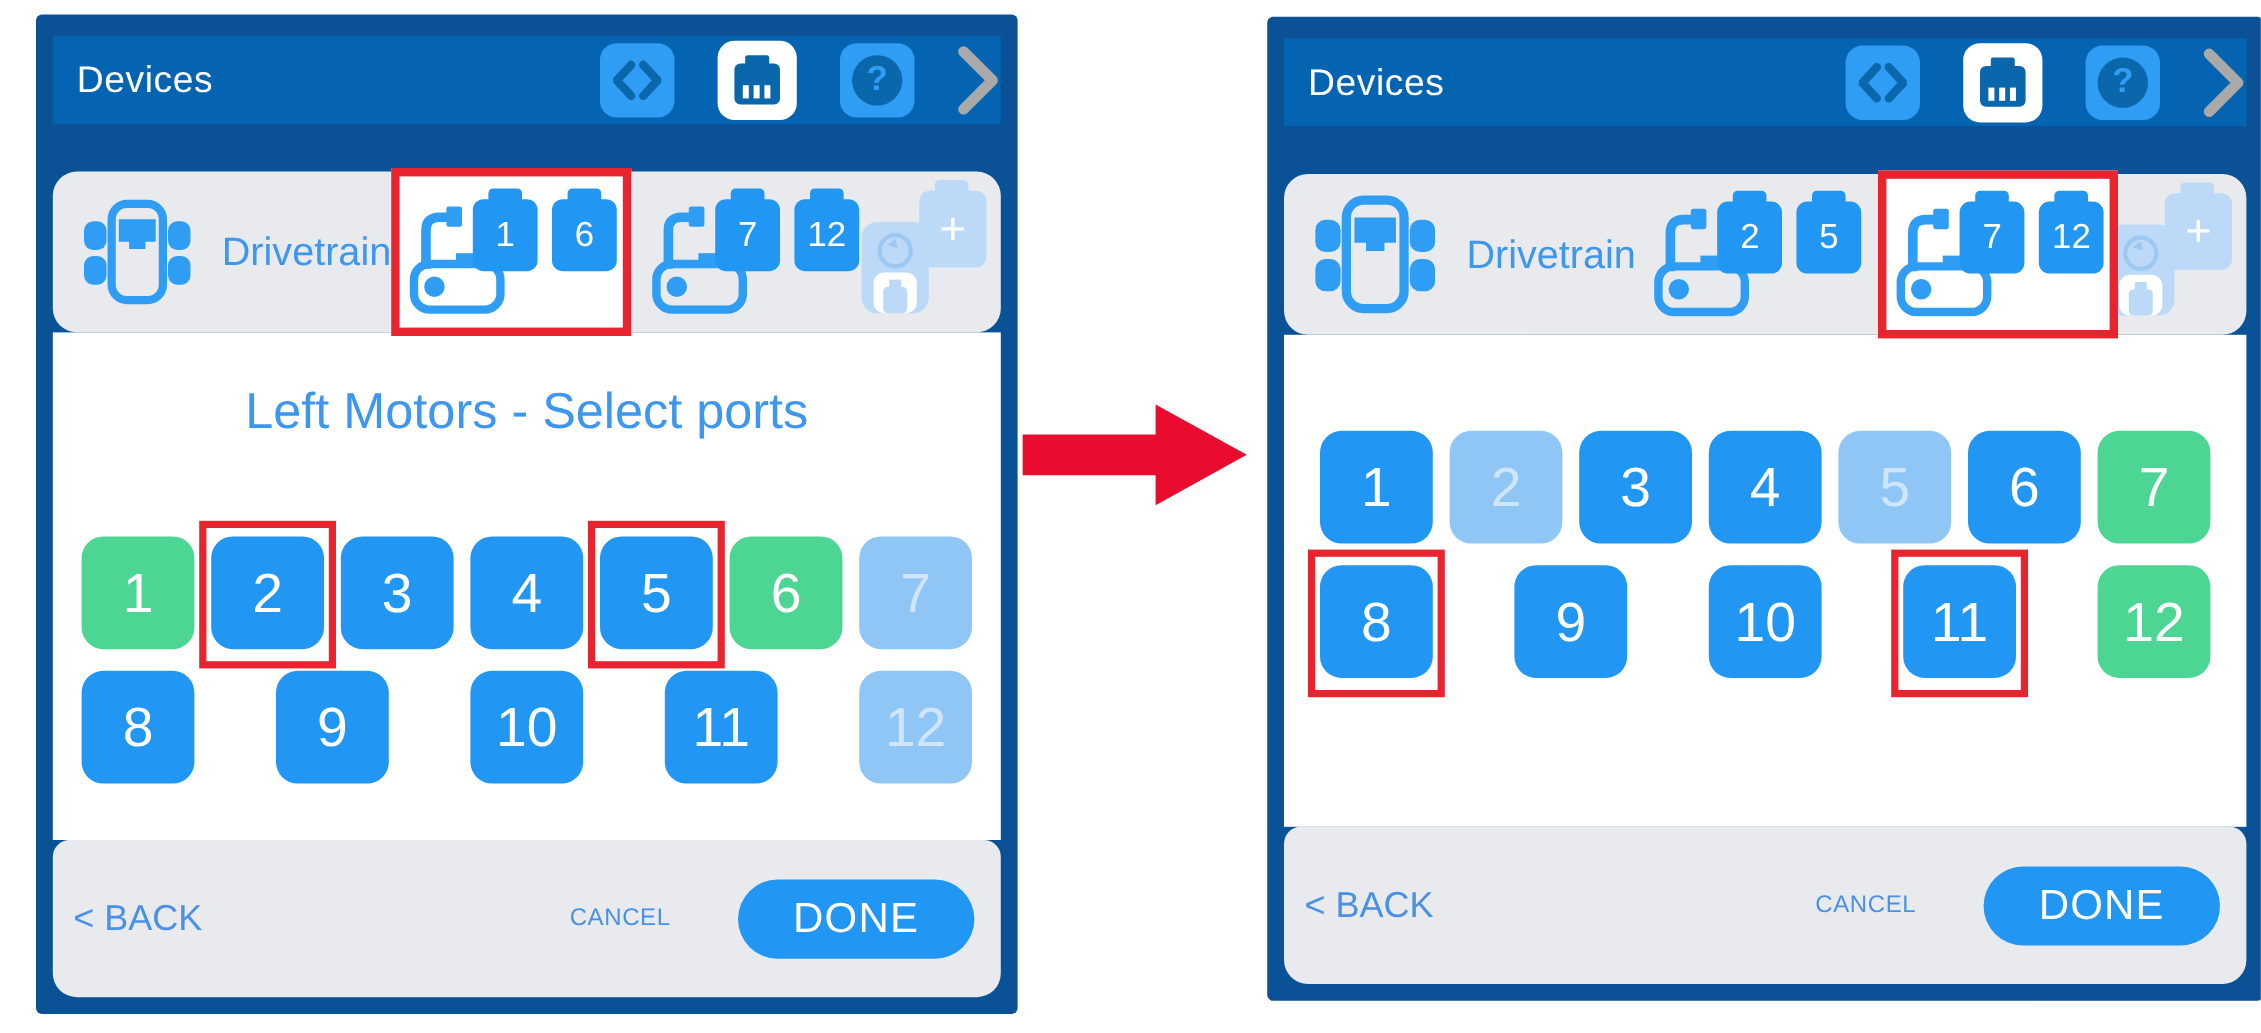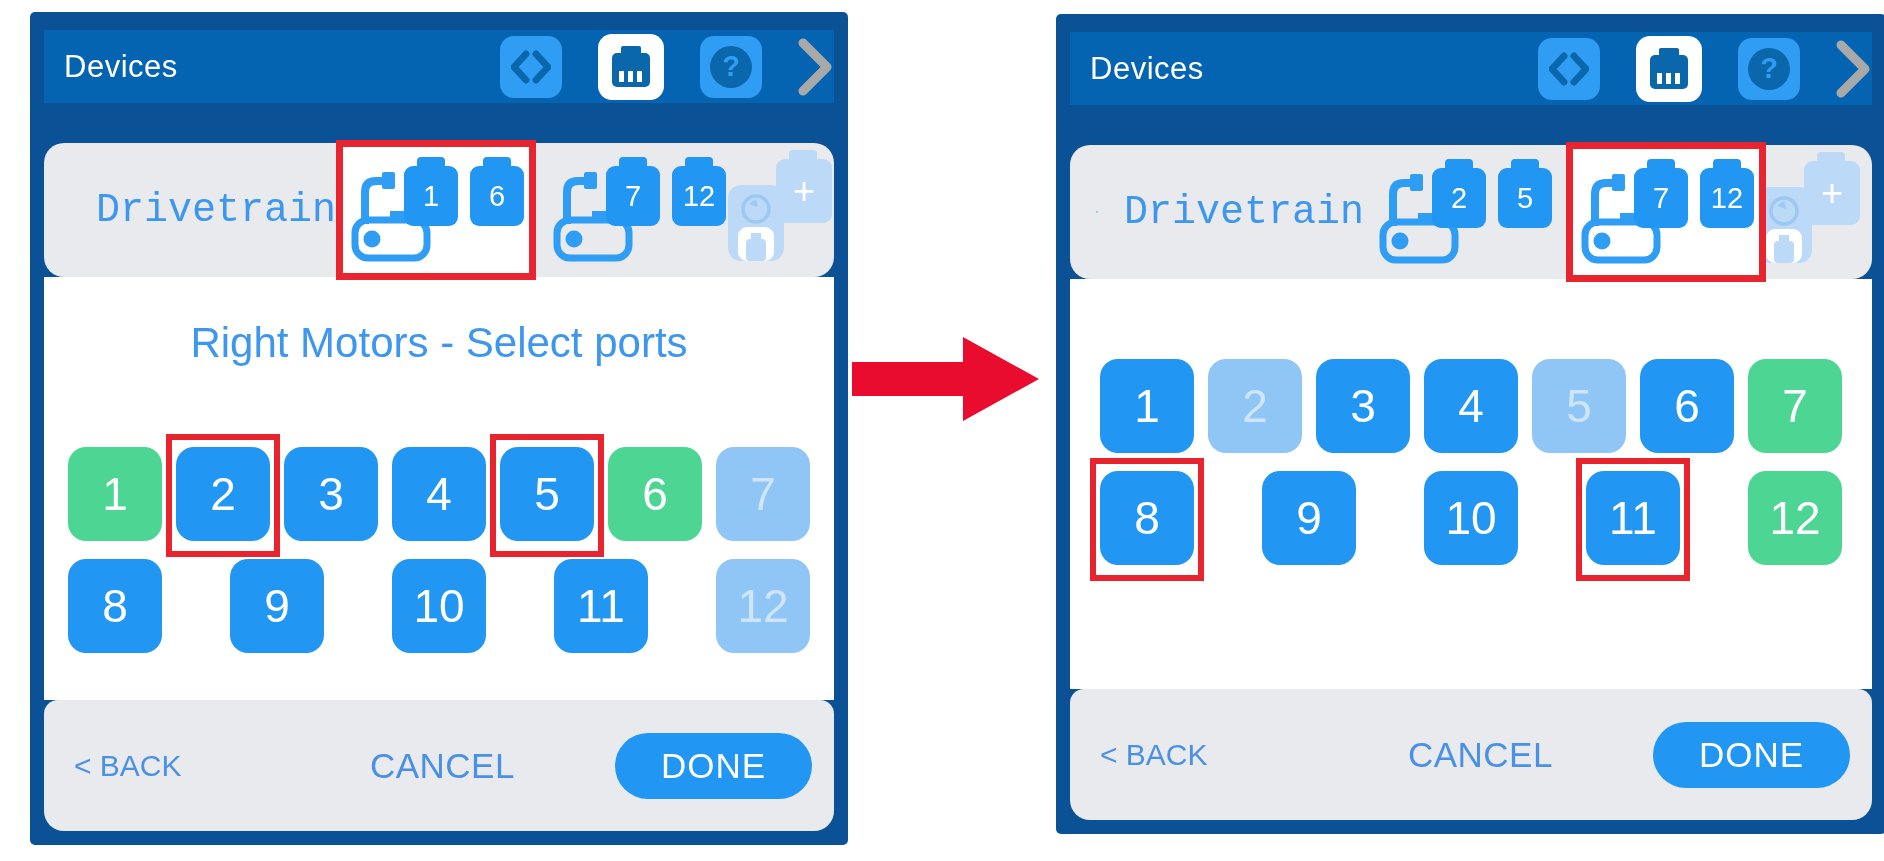--- a/index.html
+++ b/index.html
@@ -26,21 +26,21 @@
   .h-icons{margin-left:auto;display:flex;align-items:center;gap:36px;}
   .h-icon{width:62px;height:62px;border-radius:14px;display:flex;align-items:center;justify-content:center;flex-shrink:0;cursor:pointer;}
   .h-icon.code,.h-icon.help{background:var(--icon-bg);}
   .h-icon.brain{background:#fff;width:66px;height:66px;}
   .help-circle{width:42px;height:42px;border-radius:50%;background:var(--icon-glyph);
     color:var(--icon-bg);font-size:29px;font-weight:bold;display:flex;align-items:center;justify-content:center;}
   .chev{display:flex;align-items:center;cursor:pointer;}
   
   .dt-row{height:134px;background:var(--row-bg);border-radius:20px;display:flex;
     align-items:center;padding:0 8px 0 26px;position:relative;flex-shrink:0;cursor:pointer;}
-  .dt-label{color:var(--accent);font-size:40px;margin-left:26px;white-space:nowrap;font-family:Liberation Mono, monospace;}
+  .dt-label{color:var(--accent);font-size:33px;margin-left:26px;white-space:nowrap;}
   .motor-groups{display:flex;align-items:center;margin-left:12px;gap:26px;}
   .motor-group{position:relative;width:176px;height:112px;flex-shrink:0;z-index:0;cursor:pointer;}
   .motor-group.highlighted::before{content:"";position:absolute;inset:-14px -12px;
     background:#fff;border:7px solid var(--selection-red);}
   .m-svg{position:absolute;left:0;bottom:4px;}
   .badge{width:54px;height:60px;border-radius:9px;background:var(--port-blue);color:#fff;
     font-size:29px;font-weight:500;display:flex;align-items:center;justify-content:center;}
   .motor-group .badge{position:absolute;top:12px;}
   .motor-group .badge:nth-of-type(1){left:56px;}
   .motor-group .badge:nth-of-type(2){left:122px;}
@@ -58,23 +58,23 @@
   .port-wrap{position:relative;width:94px;height:94px;}
   .port{width:100%;height:100%;border:none;border-radius:18px;font-size:46px;color:#fff;
     font-family:inherit;display:flex;align-items:center;justify-content:center;padding:0;cursor:pointer;}
   .port.blue{background:var(--port-blue);}
   .port.green{background:var(--port-green);}
   .port.disabled{background:var(--port-disabled-bg);color:var(--port-disabled-text);cursor:default;}
   .red-box{position:absolute;inset:-13px -10px -16px -10px;border:6px solid var(--selection-red);
     pointer-events:none;z-index:1;}
   
   .footer{height:131px;background:var(--row-bg);border-radius:14px 14px 20px 20px;
-    display:flex;align-items:center;padding:0 22px 0 30px;flex-shrink:0;gap:44px;}
+    display:flex;align-items:center;padding:0 22px 0 17px;flex-shrink:0;}
   .back{color:var(--footer-link);font-size:30px;cursor:pointer;}
-  .cancel{margin-left:auto;color:var(--footer-link);font-size:35px;letter-spacing:.5px;cursor:pointer;}
+  .cancel{margin-left:auto;color:var(--footer-link);font-size:20px;letter-spacing:.5px;cursor:pointer;}
   .done{margin-left:56px;height:66px;padding:0 46px;border:none;border-radius:33px;
     background:var(--done-bg);color:var(--done-text);font-size:35px;font-family:inherit;
     letter-spacing:1px;cursor:pointer;}
   .arrow{position:absolute;left:852px;top:333px;}
 </style>
 </head>
 <body>
 
 <div class="panel" style="left:20px;top:12px;width:818px;height:833px">
   <div class="p-header">
@@ -147,21 +147,21 @@
         <path d="M23 35 l7 -5 l2 8 z" fill="#9cc8f2"></path>
         <rect x="12" y="58" width="36" height="34" rx="9" fill="#fff"></rect>
         <rect x="20" y="70" width="20" height="22" rx="4" fill="var(--faded-blue)"></rect>
         <rect x="25" y="64" width="10" height="8" fill="var(--faded-blue)"></rect>
       </svg>
       <div class="badge plus-badge">+</div>
     </div>
   </div>
 
   <div class="content">
-    <div class="sel-title">Right Motors - Select ports</div>
+    <div class="sel-title">Left Motors - Select ports</div>
     <div class="port-grid">
         <div class="port-wrap">
           <button class="port green">1</button>
         </div>
         <div class="port-wrap">
           <div class="red-box"></div>
           <button class="port blue">2</button>
         </div>
         <div class="port-wrap">
           <button class="port blue">3</button>

